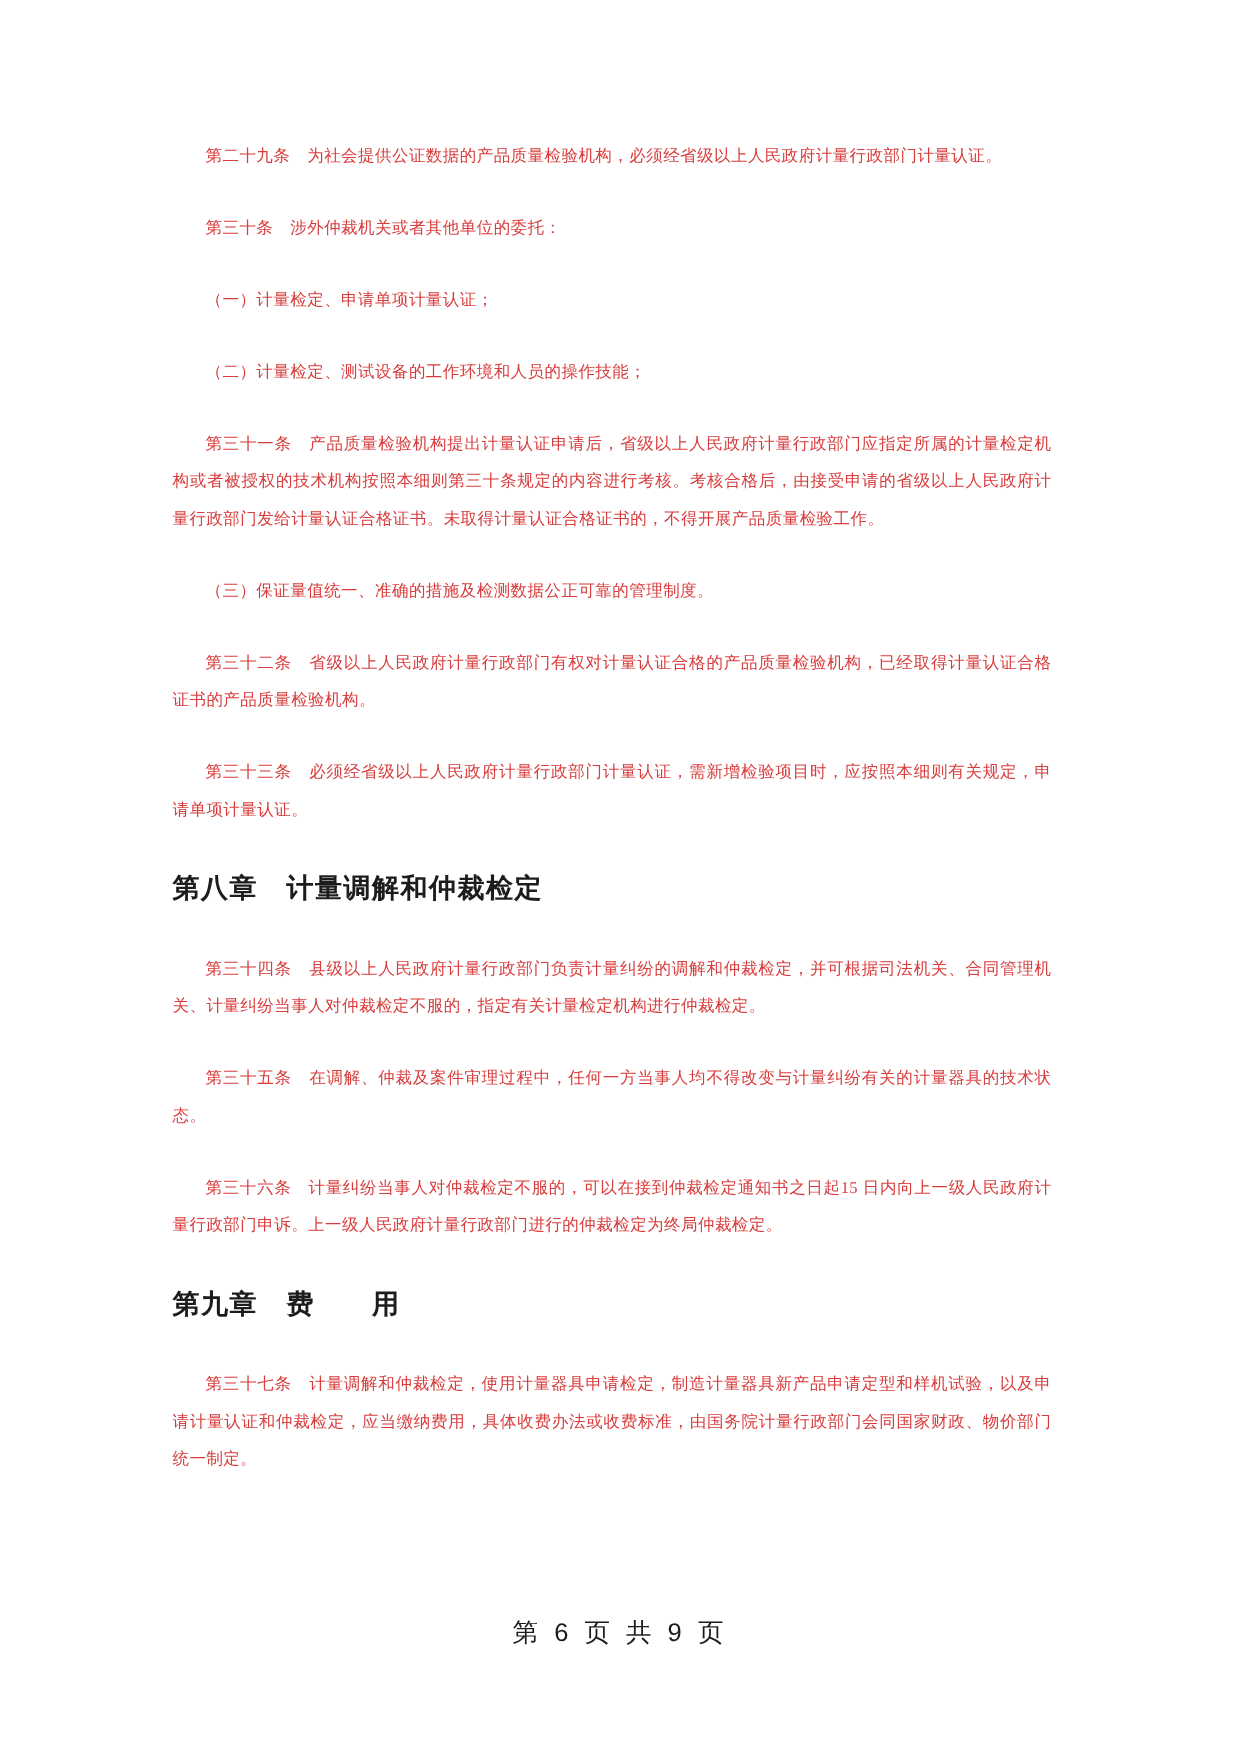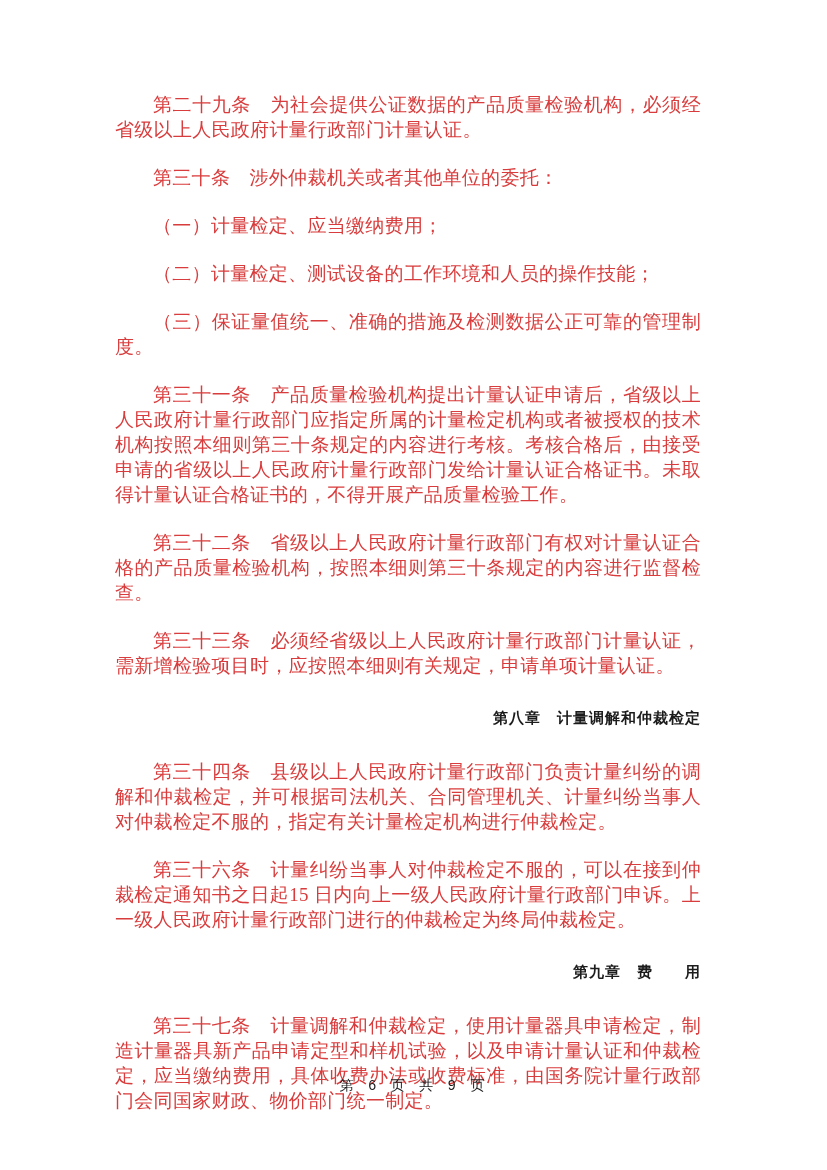--- a/index.html
+++ b/index.html
@@ -20,62 +20,63 @@
     background: var(--page-bg, #ffffff);
   }
   .doc-body {
     position: absolute;
     left: 115px;
     top: 92px;
     width: 586px;
   }
   .body-paragraph {
     margin: 0 0 23px 0;
-    font-size: 19px;
+    font-size: 11px;
     line-height: 25px;
     color: var(--body-red, #d93c3c);
     text-indent: 2em;
     text-align: justify;
     letter-spacing: 0.3px;
   }
   .chapter-heading {
     margin: 27px 0 29px 0;
-    font-size: 15px;
+    font-size: 18px;
     line-height: 25px;
     font-weight: 700;
     color: var(--heading-black, #1c1c1c);
-    text-align: right;
+    text-align: left;
     font-family: "Liberation Sans", "DejaVu Sans", sans-serif;
     letter-spacing: 1px;
   }
   .page-footer {
     position: absolute;
     left: 0;
     right: 0;
     top: 1077px;
     text-align: center;
-    font-size: 14px;
+    font-size: 17px;
     color: var(--heading-black, #1c1c1c);
     letter-spacing: 3px;
-    font-family: Liberation Mono, monospace;
+    font-family: Liberation Sans, sans-serif;
   }
 </style>
 </head>
 <body style="--page-bg: #ffffff; --body-red: #d93c3c; --heading-black: #1c1c1c;">
 
 <div class="page">
   <div class="doc-body">
       <p class="body-paragraph">第二十九条　为社会提供公证数据的产品质量检验机构，必须经省级以上人民政府计量行政部门计量认证。</p>
       <p class="body-paragraph">第三十条　涉外仲裁机关或者其他单位的委托：</p>
-      <p class="body-paragraph">（一）计量检定、应当缴纳费用；</p>
+      <p class="body-paragraph">（一）计量检定、申请单项计量认证；</p>
       <p class="body-paragraph">（二）计量检定、测试设备的工作环境和人员的操作技能；</p>
+      <p class="body-paragraph">第三十一条　产品质量检验机构提出计量认证申请后，省级以上人民政府计量行政部门应指定所属的计量检定机构或者被授权的技术机构按照本细则第三十条规定的内容进行考核。考核合格后，由接受申请的省级以上人民政府计量行政部门发给计量认证合格证书。未取得计量认证合格证书的，不得开展产品质量检验工作。</p>
       <p class="body-paragraph">（三）保证量值统一、准确的措施及检测数据公正可靠的管理制度。</p>
-      <p class="body-paragraph">第三十一条　产品质量检验机构提出计量认证申请后，省级以上人民政府计量行政部门应指定所属的计量检定机构或者被授权的技术机构按照本细则第三十条规定的内容进行考核。考核合格后，由接受申请的省级以上人民政府计量行政部门发给计量认证合格证书。未取得计量认证合格证书的，不得开展产品质量检验工作。</p>
-      <p class="body-paragraph">第三十二条　省级以上人民政府计量行政部门有权对计量认证合格的产品质量检验机构，按照本细则第三十条规定的内容进行监督检查。</p>
+      <p class="body-paragraph">第三十二条　省级以上人民政府计量行政部门有权对计量认证合格的产品质量检验机构，已经取得计量认证合格证书的产品质量检验机构。</p>
       <p class="body-paragraph">第三十三条　必须经省级以上人民政府计量行政部门计量认证，需新增检验项目时，应按照本细则有关规定，申请单项计量认证。</p>
       <h2 class="chapter-heading">第八章　计量调解和仲裁检定</h2>
       <p class="body-paragraph">第三十四条　县级以上人民政府计量行政部门负责计量纠纷的调解和仲裁检定，并可根据司法机关、合同管理机关、计量纠纷当事人对仲裁检定不服的，指定有关计量检定机构进行仲裁检定。</p>
+      <p class="body-paragraph">第三十五条　在调解、仲裁及案件审理过程中，任何一方当事人均不得改变与计量纠纷有关的计量器具的技术状态。</p>
       <p class="body-paragraph">第三十六条　计量纠纷当事人对仲裁检定不服的，可以在接到仲裁检定通知书之日起15 日内向上一级人民政府计量行政部门申诉。上一级人民政府计量行政部门进行的仲裁检定为终局仲裁检定。</p>
       <h2 class="chapter-heading">第九章　费　　用</h2>
       <p class="body-paragraph">第三十七条　计量调解和仲裁检定，使用计量器具申请检定，制造计量器具新产品申请定型和样机试验，以及申请计量认证和仲裁检定，应当缴纳费用，具体收费办法或收费标准，由国务院计量行政部门会同国家财政、物价部门统一制定。</p>
     </div>
   <div class="page-footer">第 6 页 共 9 页</div>
 </div>
 
 </body></html>

